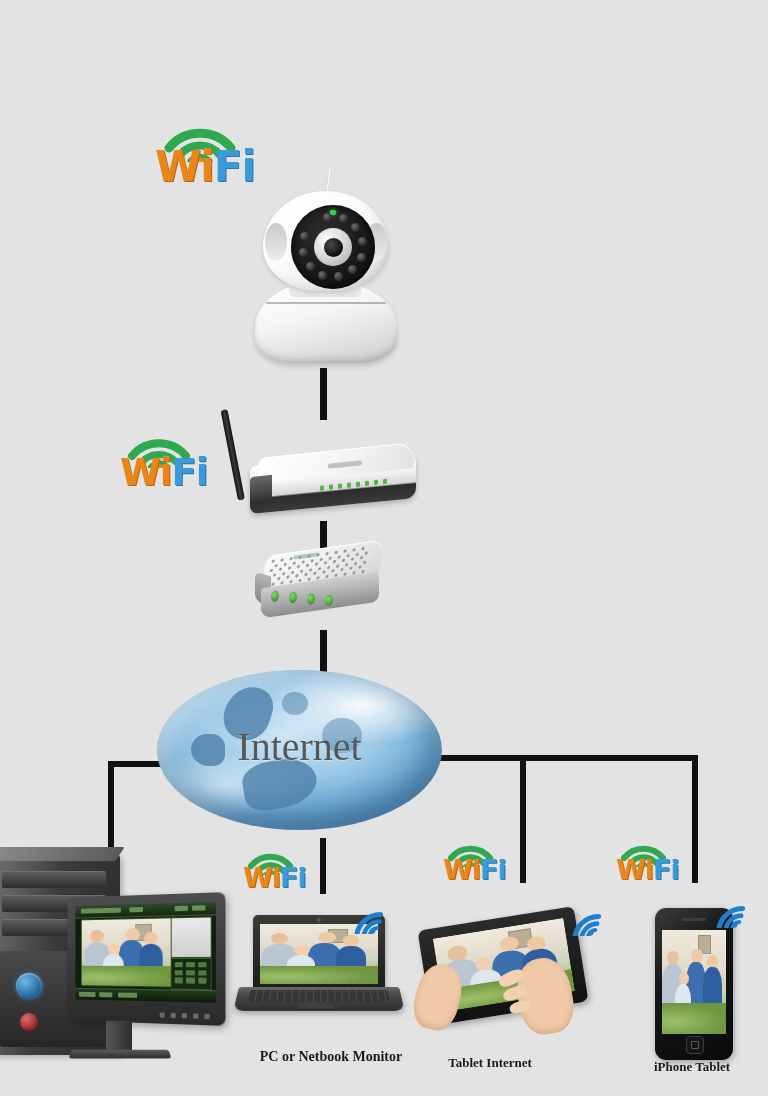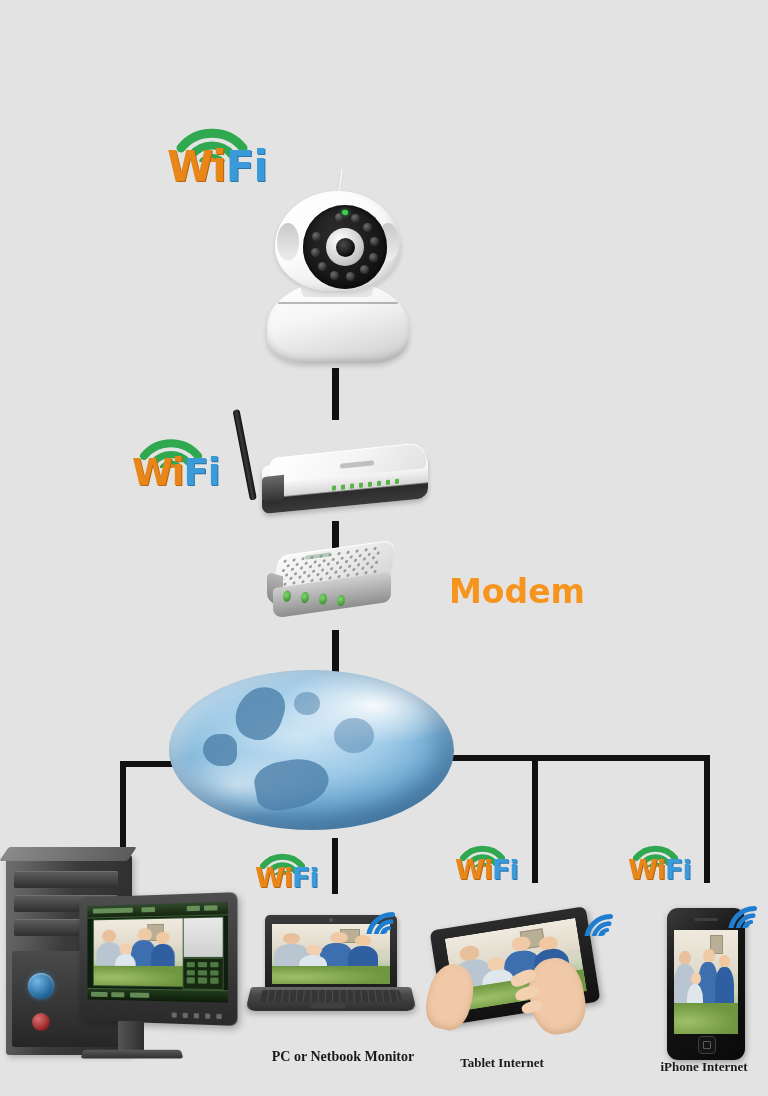--- a/index.html
+++ b/index.html
@@ -3,21 +3,21 @@
 <meta charset="utf-8">
 <style>
   html,body{margin:0;padding:0;}
   body{
     width:768px;height:1096px;
     background:#e3e3e3;
     font-family:"Liberation Sans", sans-serif;
     overflow:hidden;
     position:relative;
   }
-  #stage{position:absolute;left:12px;top:0;width:636px;height:1096px;}
+  #stage{position:absolute;left:0;top:0;width:636px;height:1096px;}
 
   
   .line{position:absolute;background:#111;}
 
   
   .wifilogo{position:absolute;}
   .wifilogo .arcs{position:absolute;left:0;top:0;}
   .wifilogo .word{
     position:absolute;
     font-family:"DejaVu Sans", sans-serif;
@@ -426,30 +426,30 @@
     <div class="md-side"></div>
     <div class="md-front"></div>
     <div class="md-leds">
       <i style="left:0px;top:0px"></i>
         <i style="left:18px;top:4px"></i>
       <i style="left:36px;top:8px"></i>
         <i style="left:54px;top:12px"></i>
     </div>
   </div>
 
-  <div class="orangelabel" style="left:437px;top:575px;font-size:33px;">Modem</div>
 
   <div class="globe">
     <div class="globe-body">
       <div class="land l1"></div>
       <div class="land l2"></div>
       <div class="land l3"></div>
       <div class="land l4"></div>
       <div class="land l5"></div>
     </div>
+    <div class="globe-text">Internet</div>
   </div>
 
   <div class="pc">
     <div class="tower">
       <div class="tower-top"></div>
       <div class="tower-bay" style="top:16px"></div>
       <div class="tower-bay" style="top:40px"></div>
       <div class="tower-bay" style="top:64px"></div>
       <div class="tower-panel"></div>
       <div class="pwr big"></div>
@@ -654,15 +654,15 @@
         <path d="M3 28 A24 24 0 0 1 37 28" stroke-width="5"></path>
         <path d="M9 32 A16 16 0 0 1 31 32" stroke-width="4.6"></path>
         <path d="M15 35 A8 8 0 0 1 25 35" stroke-width="4.2"></path>
         <circle cx="20" cy="34" r="2.6" fill="#1f7ed0" stroke="none"></circle>
       </g>
     </svg>
   </div>
 
   <div class="devlabel" style="left:236px;top:1050px;width:190px;font-size:14px;">PC or Netbook Monitor</div>
   <div class="devlabel" style="left:420px;top:1056px;width:140px;font-size:13px;">Tablet Internet</div>
-  <div class="devlabel" style="left:622px;top:1060px;width:140px;font-size:13px;">iPhone Internet</div>
+  <div class="devlabel" style="left:622px;top:1060px;width:140px;font-size:13px;">iPhone Tablet</div>
 
 </div>
 
 </body></html>

